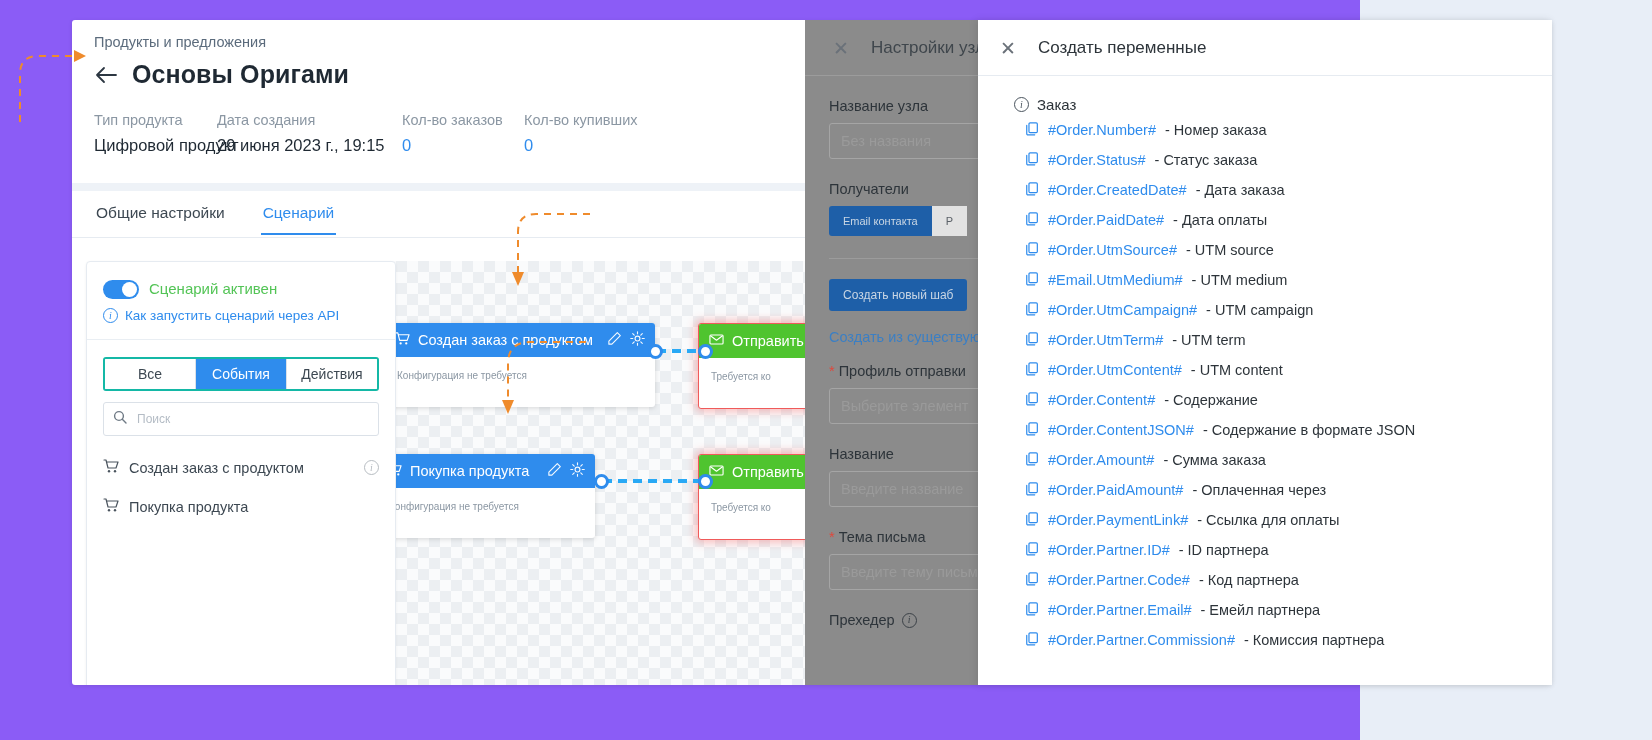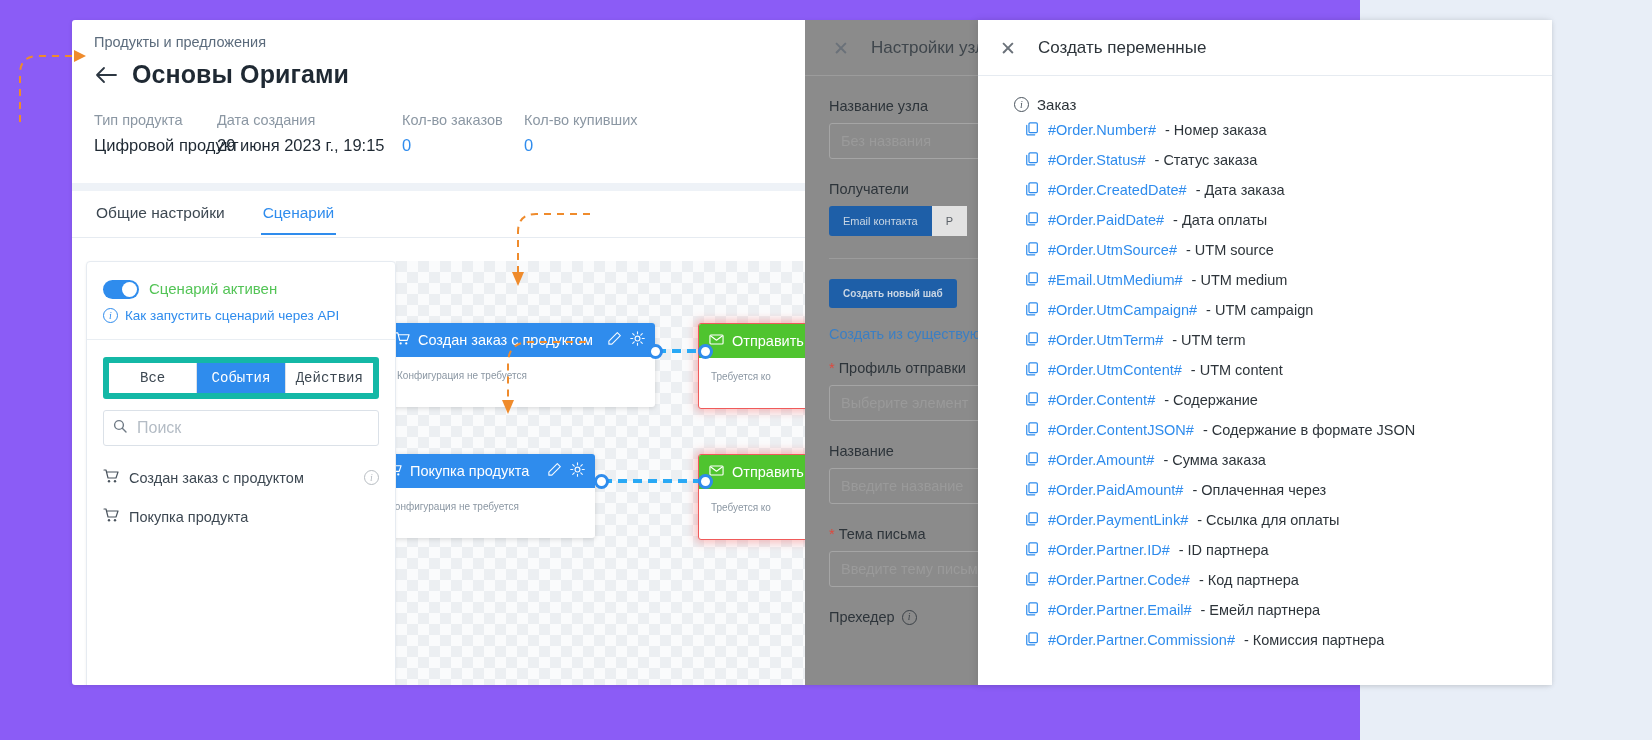--- a/index.html
+++ b/index.html
@@ -168,24 +168,23 @@
     cursor: pointer;
   }
   .panel-sep {
     margin: 16px 0 0 0;
     height: 1px;
     background: #e9eef3;
   }
   .seg-group {
     display: flex;
     margin: 17px 16px 0 16px;
-    border: 6px solid #14b8a6;
+    border: 2px solid #14b8a6;
     border-radius: 3px;
     overflow: hidden;
-    font-family: Liberation Mono, monospace;
   }
   .seg {
     flex: 1;
     text-align: center;
     font-size: 14px;
     padding: 7px 0;
     color: #3d4852;
     background: #fff;
     cursor: pointer;
     border-right: 1px solid #dbe1e8;
@@ -195,21 +194,21 @@
   .search-box {
     display: flex; align-items: center;
     gap: 8px;
     margin: 11px 16px 0 16px;
     border: 1px solid #dbe1e8;
     border-radius: 3px;
     padding: 7px 9px;
   }
   .search-box input {
     border: none; outline: none;
-    font-size: 16px;
+    font-size: 12px;
     font-family: "Liberation Sans", sans-serif;
     color: #3d4852;
     width: 100%;
     background: transparent;
   }
   .search-box input::placeholder { color: #b4bcc5; }
   .tool-list { margin-top: 12px; }
   .tool-item {
     display: flex; align-items: center;
     padding: 10px 16px;
@@ -330,27 +329,26 @@
     overflow: hidden;
     white-space: nowrap;
   }
   .gap-sep {
     height: 1px; background: #9c9c9c;
     margin: 22px 0 20px 0;
   }
   .btn-primary {
     background: #1e5fa8;
     color: #c9d6e4;
-    font-size: 10px;
+    font-size: 12px;
     padding: 9px 14px;
     border-radius: 3px;
     display: inline-block;
     cursor: pointer;
     white-space: nowrap;
-    font-weight: bold;
   }
   .seg-recipients {
     display: flex;
     border-radius: 3px;
     overflow: hidden;
     width: 220px;
   }
   .seg-recipients .sr {
     padding: 9px 14px;
     font-size: 11px;

